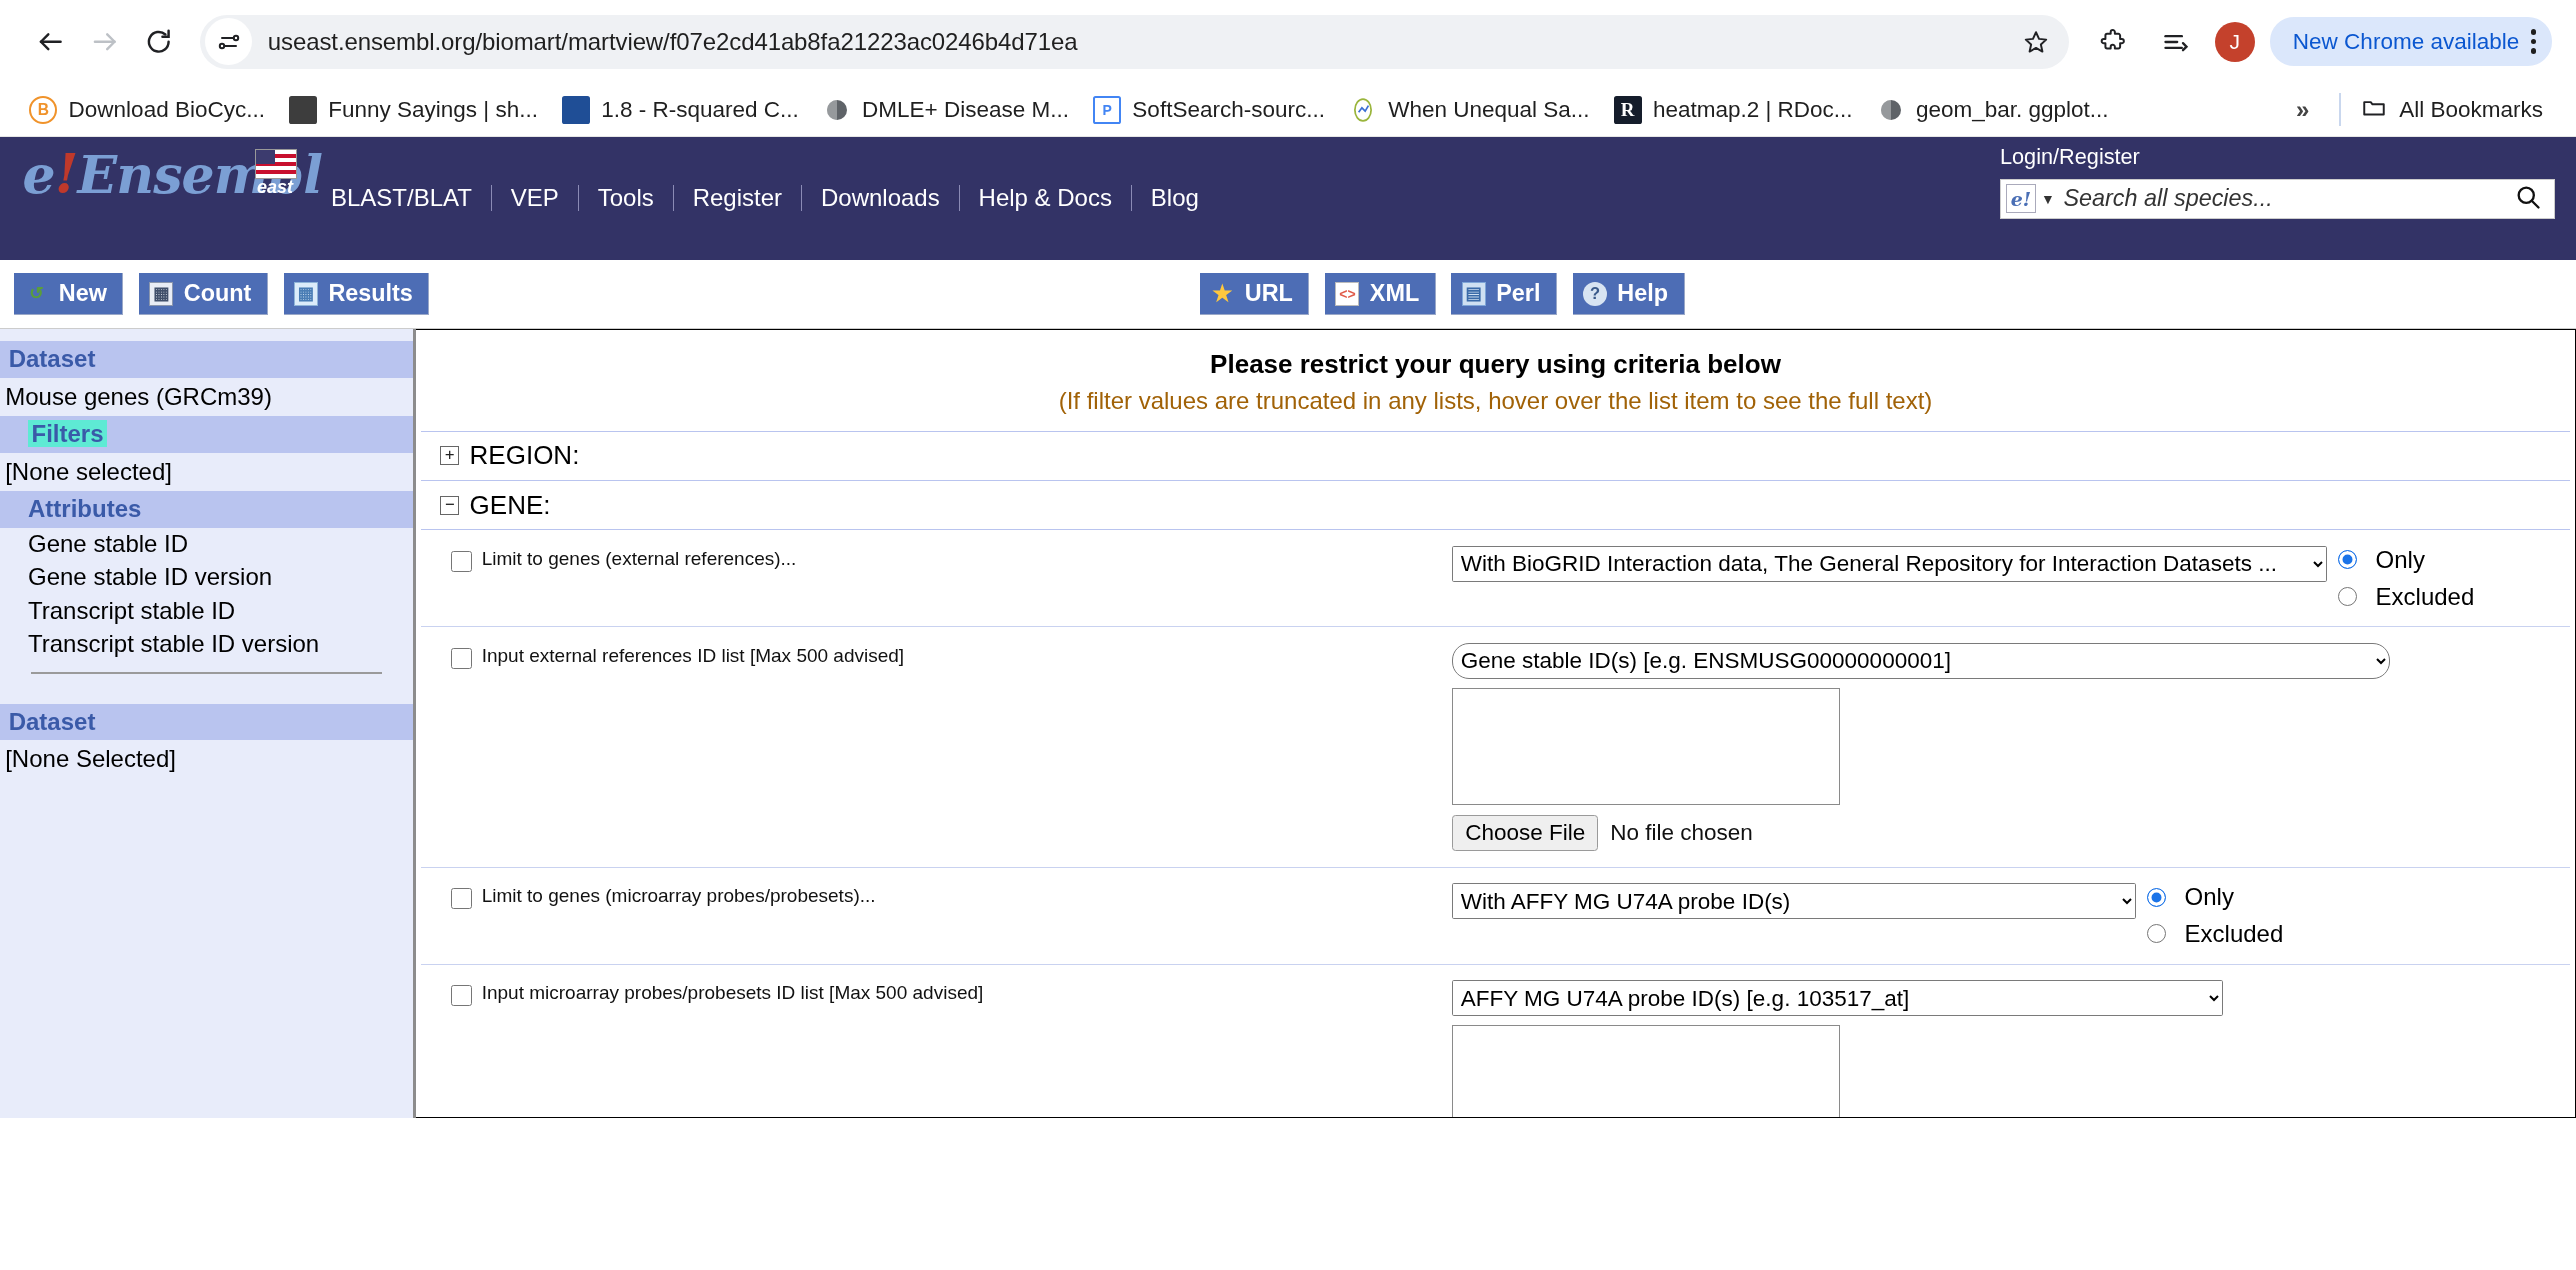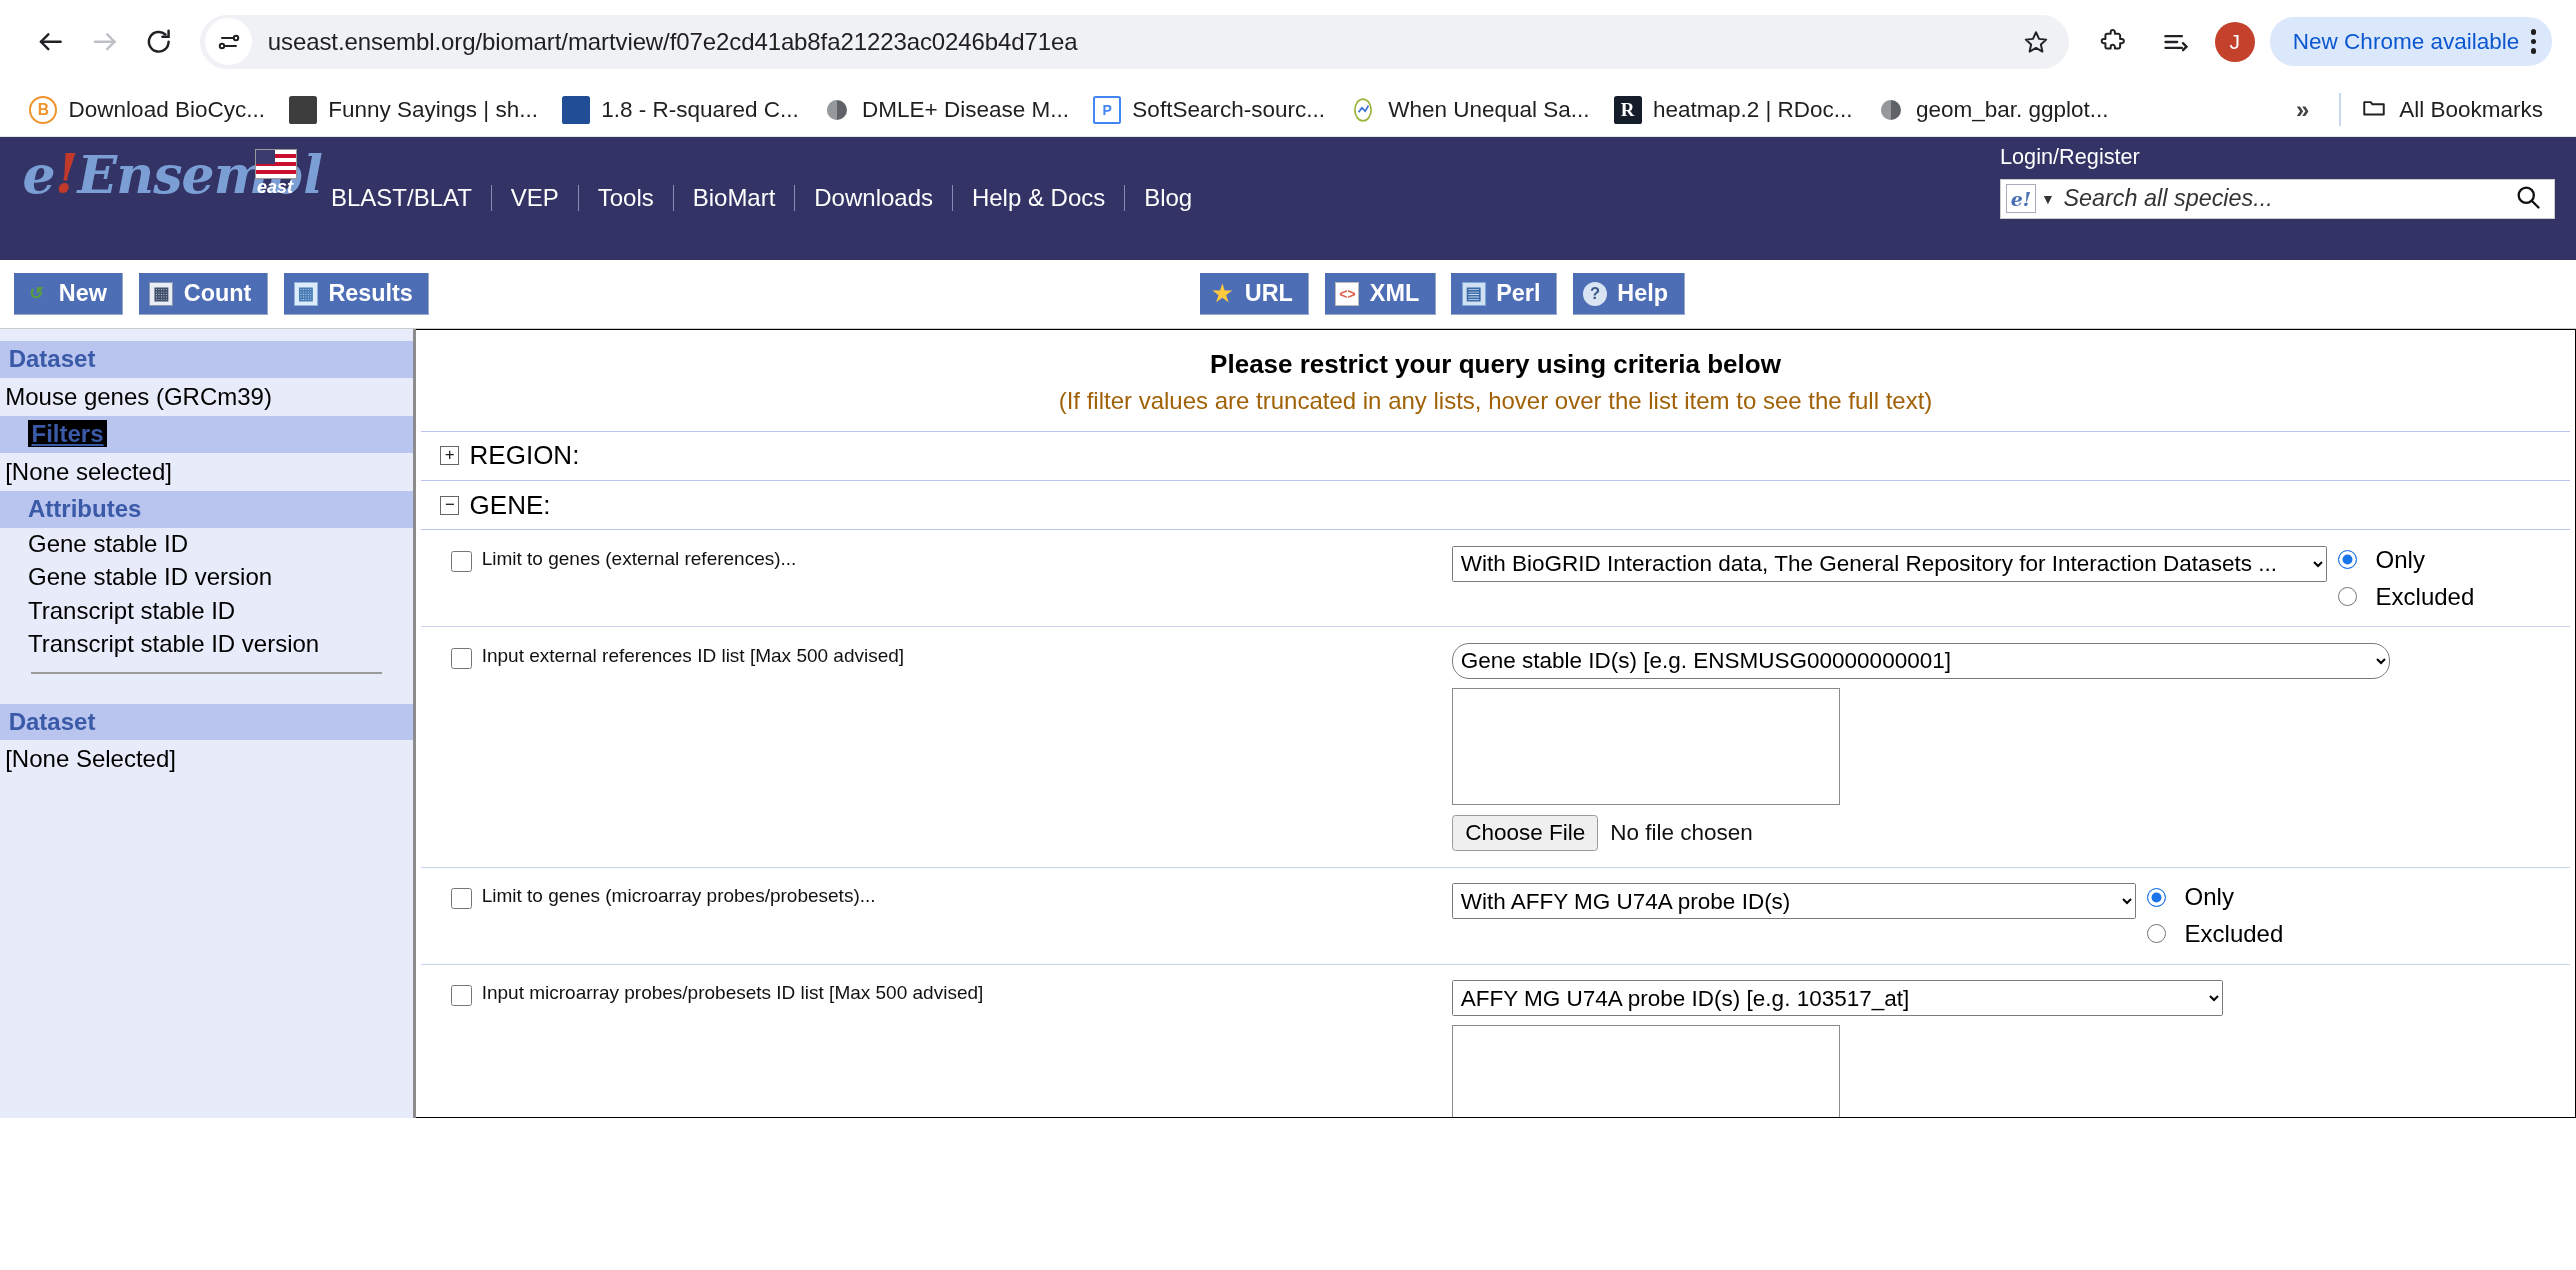--- a/index.html
+++ b/index.html
@@ -303,21 +303,21 @@
     font-size: 23.4px;
   }
   .sb-section-head {
     background: #b9c4ef;
     color: #3a5aa8;
     font-weight: bold;
     padding: 4.3px 0 4.3px 8.7px;
     font-size: 24px;
   }
   .sb-section-head.indent { padding-left: 28px; }
-  .sb-section-head.indent span.hl { background: #000000; padding: 0 3.5px; text-decoration: underline; }
+  .sb-section-head.indent span.hl { background: #5eead4; padding: 0 3.5px; }
   .sb-value {
     background: #e8ecfa;
     color: #000;
     padding: 5.2px 0 5.2px 5.2px;
     font-size: 24px;
   }
   .sb-item {
     padding: 2.6px 0 2.6px 28px;
     color: #000;
     font-size: 24px;
@@ -598,21 +598,21 @@
     <span id="logo-east">east</span>
   </div>
 
   <div id="main-nav">
     <a class="nav-link">BLAST/BLAT</a>
     <span class="nav-div"></span>
     <a class="nav-link">VEP</a>
     <span class="nav-div"></span>
     <a class="nav-link">Tools</a>
     <span class="nav-div"></span>
-    <a class="nav-link">BioMart</a>
+    <a class="nav-link">Register</a>
     <span class="nav-div"></span>
     <a class="nav-link">Downloads</a>
     <span class="nav-div"></span>
     <a class="nav-link">Help &amp; Docs</a>
     <span class="nav-div"></span>
     <a class="nav-link">Blog</a>
   </div>
 
   <div id="header-right">
     <a id="login-register">Login/Register</a>

